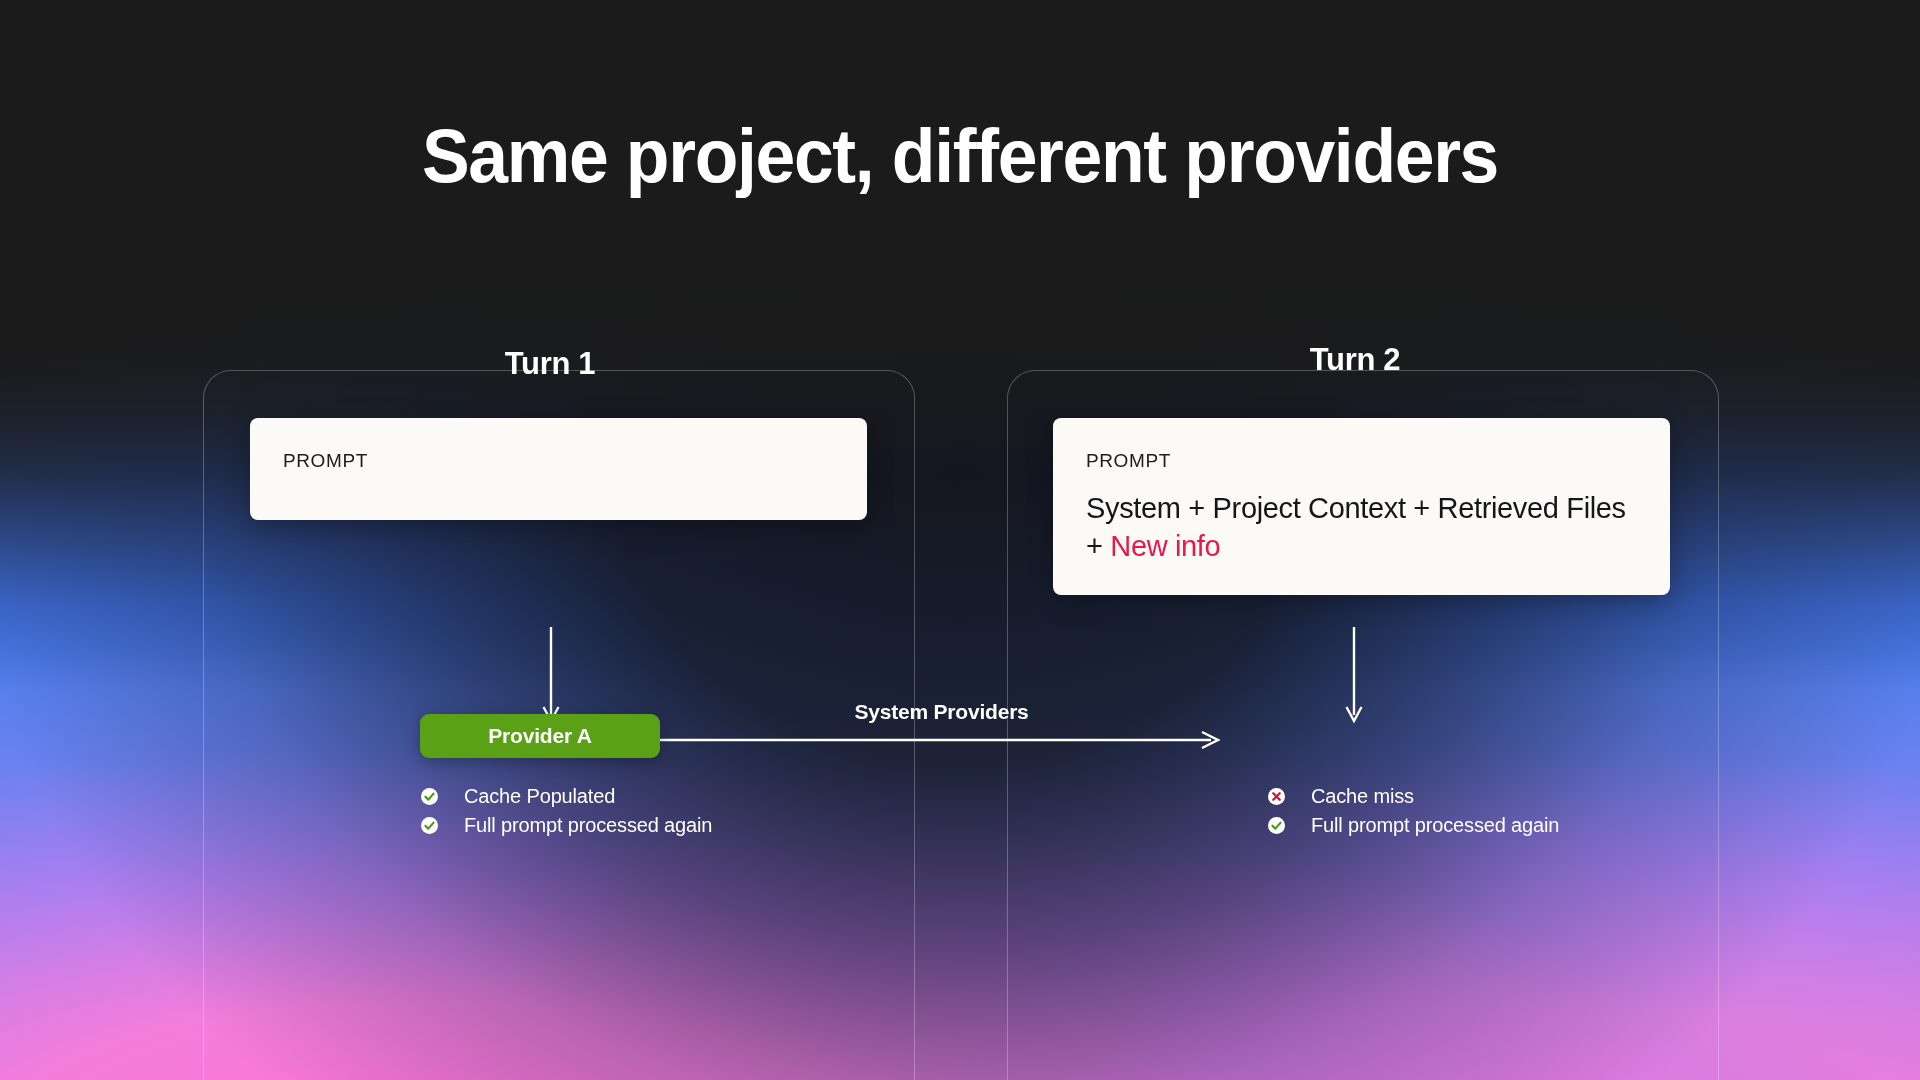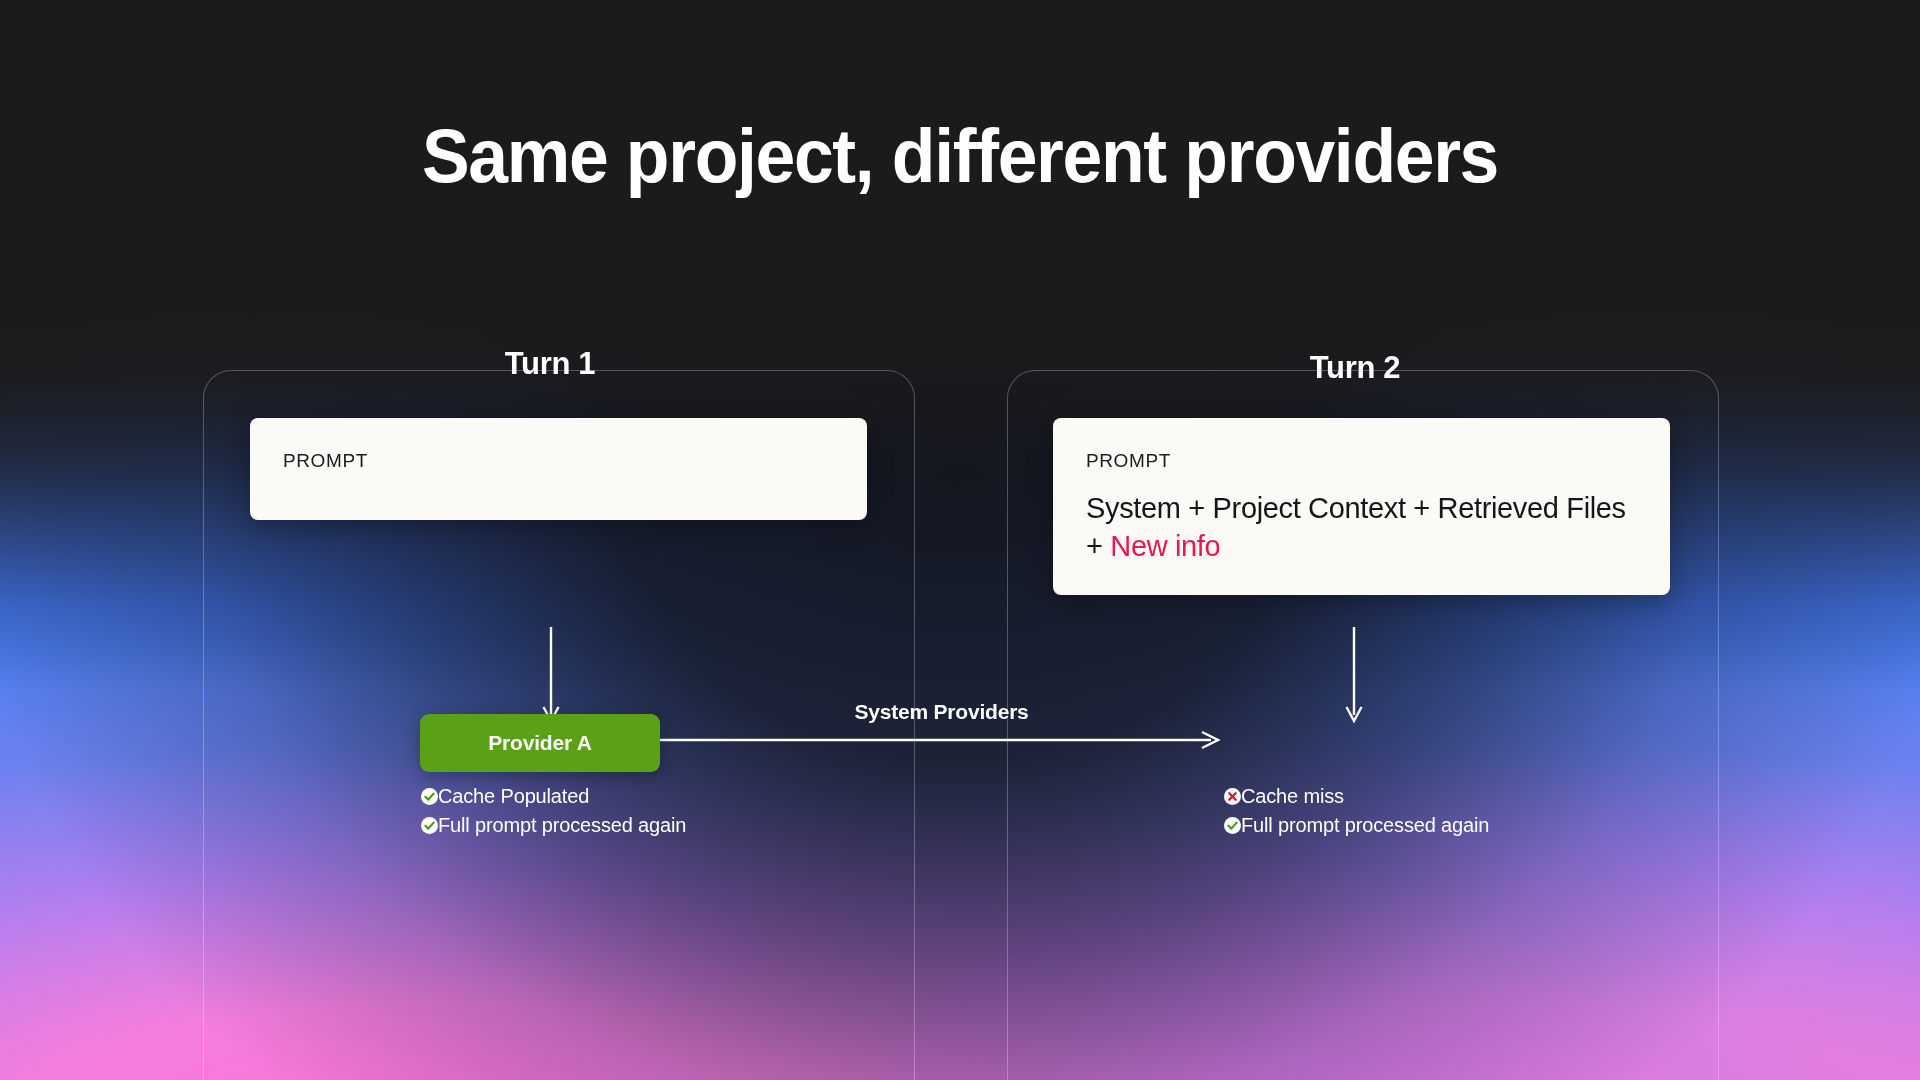--- a/index.html
+++ b/index.html
@@ -88,21 +88,21 @@
     position: absolute;
     color: #ffffff;
     font-size: 31px;
     font-weight: 700;
     letter-spacing: -0.3px;
     text-align: center;
     width: 260px;
     margin-top: 40px;
   }
   #turn1-label { left: 420px; top: 306px; }
-  #turn2-label { left: 1225px; top: 310px; }
+  #turn2-label { left: 1225px; top: 302px; }
 
   
   .column-frame {
     position: absolute;
     border: 1px solid rgba(255,255,255,0.26);
     border-bottom: none;
     border-radius: 28px 28px 0 0;
     top: 370px;
     height: 710px;
     pointer-events: none;
@@ -146,21 +146,21 @@
     height: 100px;
   }
   #v-arrow-left  { left: 540px;  top: 627px; }
   #v-arrow-right { left: 1343px; top: 627px; }
 
   
   .provider-pill {
     position: absolute;
     top: 714px;
     width: 240px;
-    height: 58px;
+    height: 44px;
     border-radius: 9px;
     display: flex;
     align-items: center;
     justify-content: center;
     color: #ffffff;
     font-size: 21px;
     font-weight: 700;
     letter-spacing: -0.2px;
     box-shadow: 0 4px 16px rgba(0,0,0,0.28);
   }
@@ -189,26 +189,26 @@
 
   
   .status-list {
     position: absolute;
     top: 785px;
     display: flex;
     flex-direction: column;
     gap: 6px;
   }
   #status-a { left: 421px; }
-  #status-b { left: 1224px; justify-content: flex-end; }
+  #status-b { left: 1268px; justify-content: flex-end; }
 
   .status-row {
     display: flex;
     align-items: center;
-    gap: 0;
+    gap: 26px;
     color: #ffffff;
     font-size: 20px;
     letter-spacing: -0.15px;
     white-space: nowrap;
   }
   .status-badge { flex: 0 0 auto; display: block; }
 </style>
 </head>
 <body>
 

